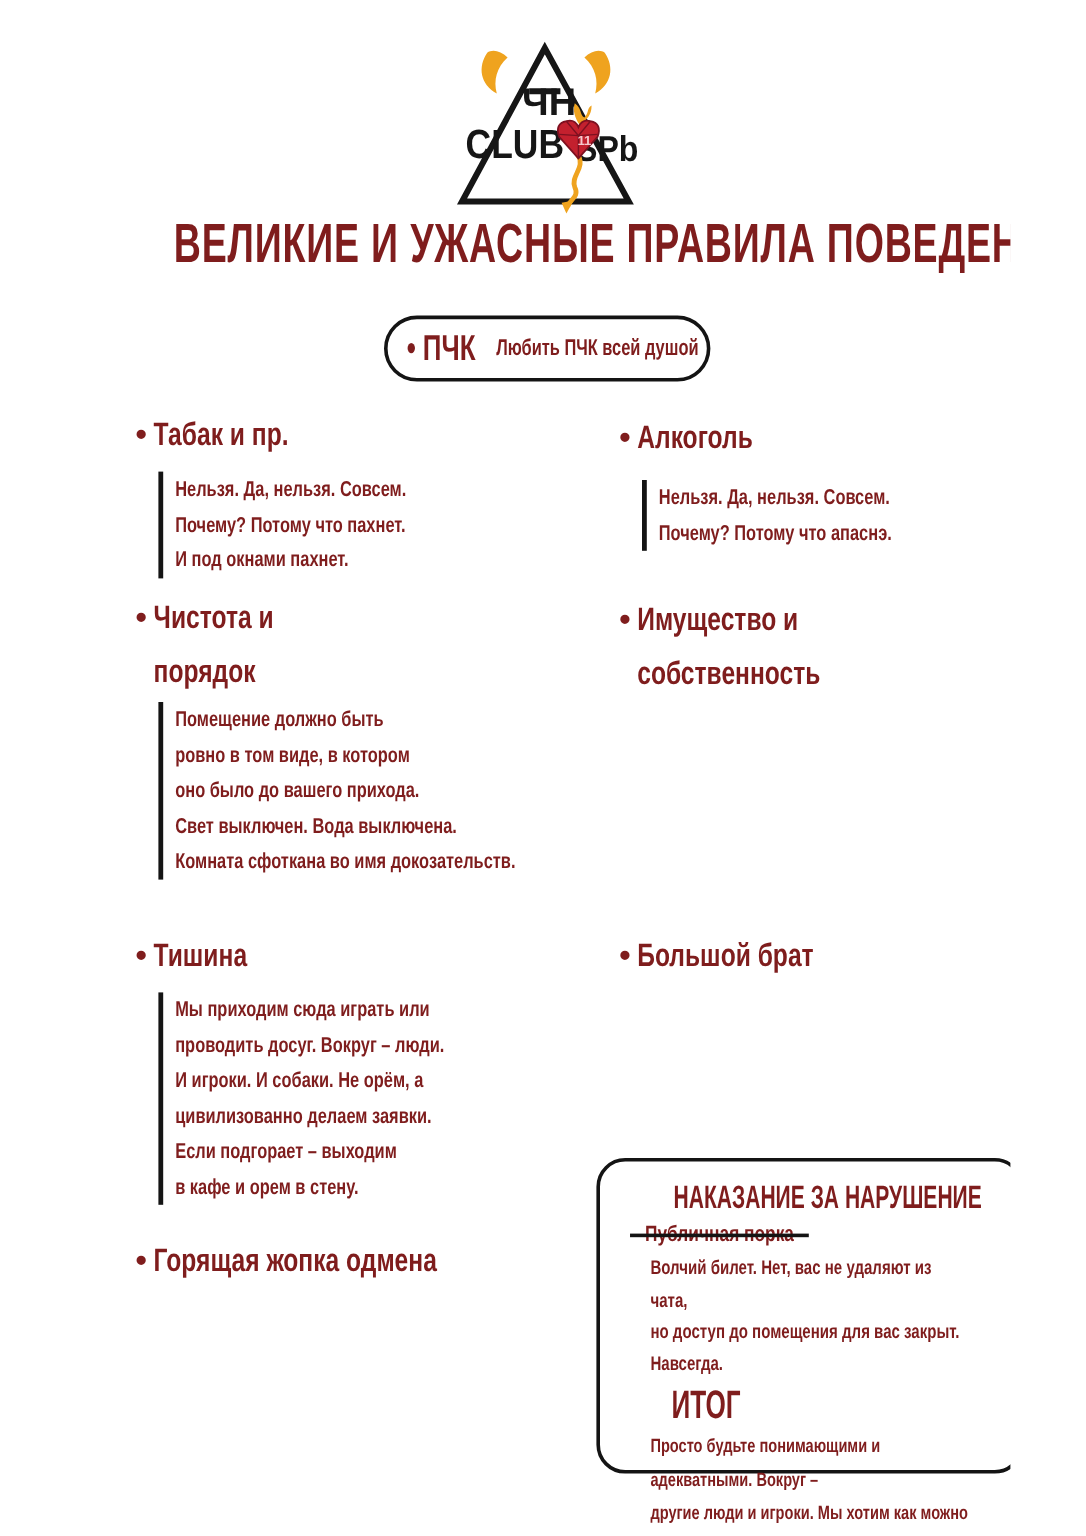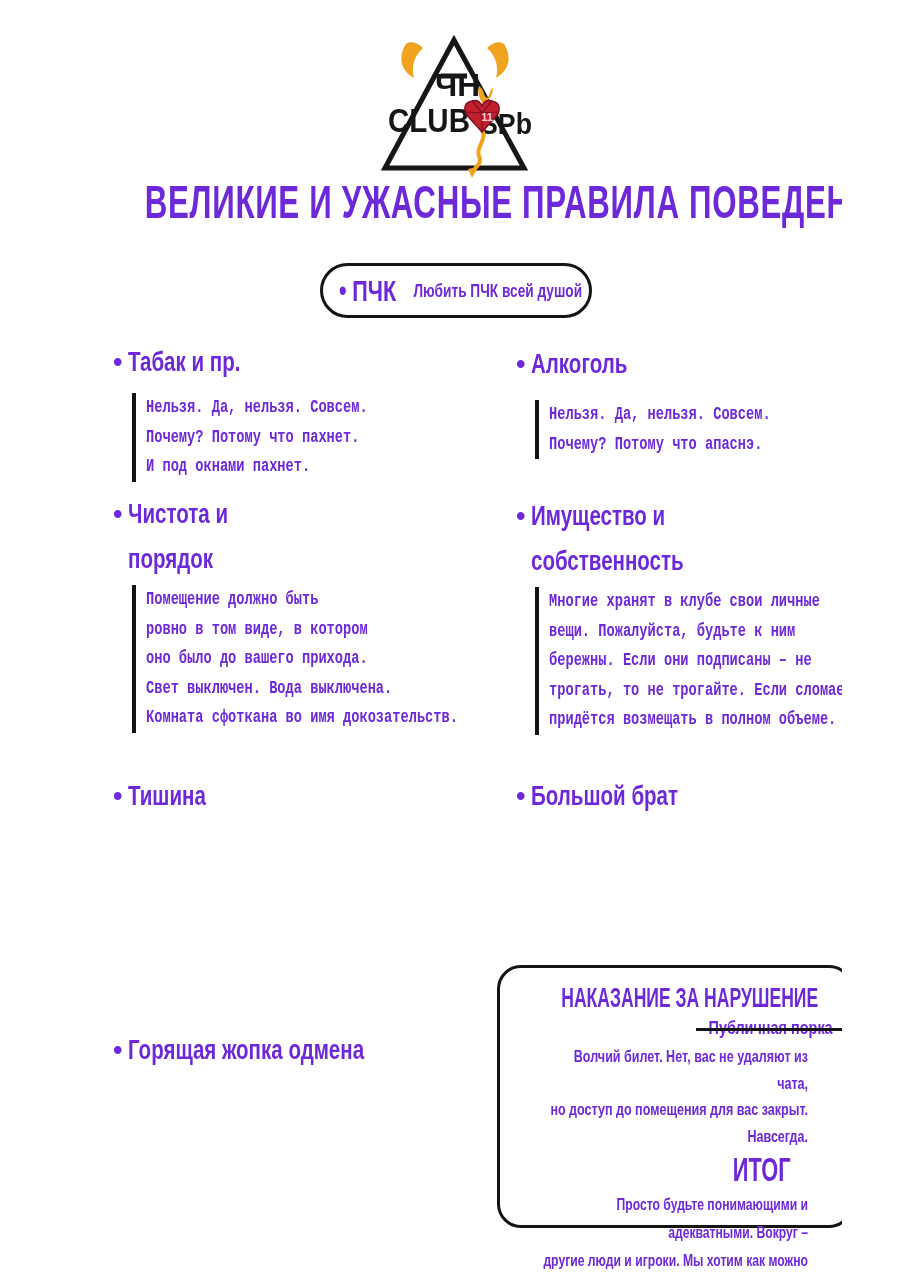--- a/index.html
+++ b/index.html
@@ -1,18 +1,18 @@
 <!DOCTYPE html>
 <html lang="ru"><head>
 <meta charset="utf-8">
 <style>
   html,body{margin:0;padding:0;background:#ffffff;}
   .page{
     position:relative;width:842px;height:1280px;background:#ffffff;
-    overflow:hidden;font-family:"Liberation Sans",sans-serif;color:#6d28d9;
+    overflow:hidden;font-family:"Liberation Sans",sans-serif;color:#7f1d1d;
   }
   
   .logo{position:absolute;left:375px;top:34px;width:160px;height:146px;}
   
   .title{
     position:absolute;left:0;top:176px;width:905px;margin:0;
     font-size:46px;font-weight:bold;line-height:52px;text-align:center;
     white-space:nowrap;transform:scaleX(.68);transform-origin:center top;
     letter-spacing:1px;
   }
@@ -31,40 +31,40 @@
   .pchk-note{font-size:19px;font-weight:bold;margin-left:24px;}
   
   .rule{position:absolute;width:380px;}
   .rule-title{display:flex;margin:0;font-size:27px;font-weight:bold;line-height:45px;}
   .rule-title .bullet{flex:0 0 auto;margin-right:6px;}
   .rule-title .tt{
     display:block;white-space:pre-line;
     transform:scaleX(.76);transform-origin:left top;
   }
   .rule-body{
-    margin-left:19px;margin-top:8px;border-left:4px solid #141414;padding-left:10px;font-family:Liberation Mono, monospace;
+    margin-left:19px;margin-top:8px;border-left:4px solid #141414;padding-left:10px;
   }
   .rule-body.tight{margin-top:3px;}
   .rule-body.loose{margin-top:13px;}
   .body-text{
     display:block;width:480px;white-space:pre-line;
     font-size:18px;font-weight:bold;line-height:29.5px;
     transform:scaleX(.76);transform-origin:left top;
   }
   
   .punish-box{
     position:absolute;left:497px;top:965px;width:356px;height:263px;
     box-sizing:border-box;border:3px solid #141414;border-radius:24px;
-    text-align:right;padding-top:12px;overflow:visible;
+    text-align:left;padding-top:12px;overflow:visible;
   }
   .box-title{
     font-size:27px;font-weight:bold;line-height:36px;white-space:nowrap;
     transform:scaleX(.65);transform-origin:center top;
   }
-  .box-strike-wrap{line-height:24px;}
+  .box-strike-wrap{line-height:24px;padding-left:20px;}
   .strike{
     position:relative;display:inline-block;font-size:18.5px;font-weight:bold;
     transform:scaleX(.78);transform-origin:center center;white-space:nowrap;
   }
   .strike::before{
     content:"";position:absolute;left:-16px;right:-16px;top:52%;
     border-top:3px solid #141414;
   }
   .box-body{
     font-size:16.5px;font-weight:bold;line-height:26.5px;white-space:pre-line;
@@ -155,34 +155,35 @@
 Комната сфоткана во имя докозательств.</span>
     </div>
   </section>
 
   <section class="rule" style="left:516px;top:494px;">
     <h2 class="rule-title">
       <span class="bullet">•</span>
       <span class="tt">Имущество и
 собственность</span>
     </h2>
-    <div class="rule-body tight">
-      <span class="body-text">Многие хранят в клубе свои личные
-вещи. Пожалуйста, будьте к ним
-бережны. Если они подписаны – не
-трогать, то не трогайте. Если сломаете–
-придётся возмещать в полном объеме.</span>
-    </div>
   </section>
 
   <section class="rule" style="left:113px;top:774px;">
     <h2 class="rule-title">
       <span class="bullet">•</span>
       <span class="tt">Тишина</span>
     </h2>
+    <div class="rule-body">
+      <span class="body-text">Мы приходим сюда играть или
+проводить досуг. Вокруг – люди.
+И игроки. И собаки. Не орём, а
+цивилизованно делаем заявки.
+Если подгорает – выходим
+в кафе и орем в стену.</span>
+    </div>
   </section>
 
   <section class="rule" style="left:516px;top:774px;">
     <h2 class="rule-title">
       <span class="bullet">•</span>
       <span class="tt">Большой брат</span>
     </h2>
   </section>
 
   <section class="rule" style="left:113px;top:1028px;">

